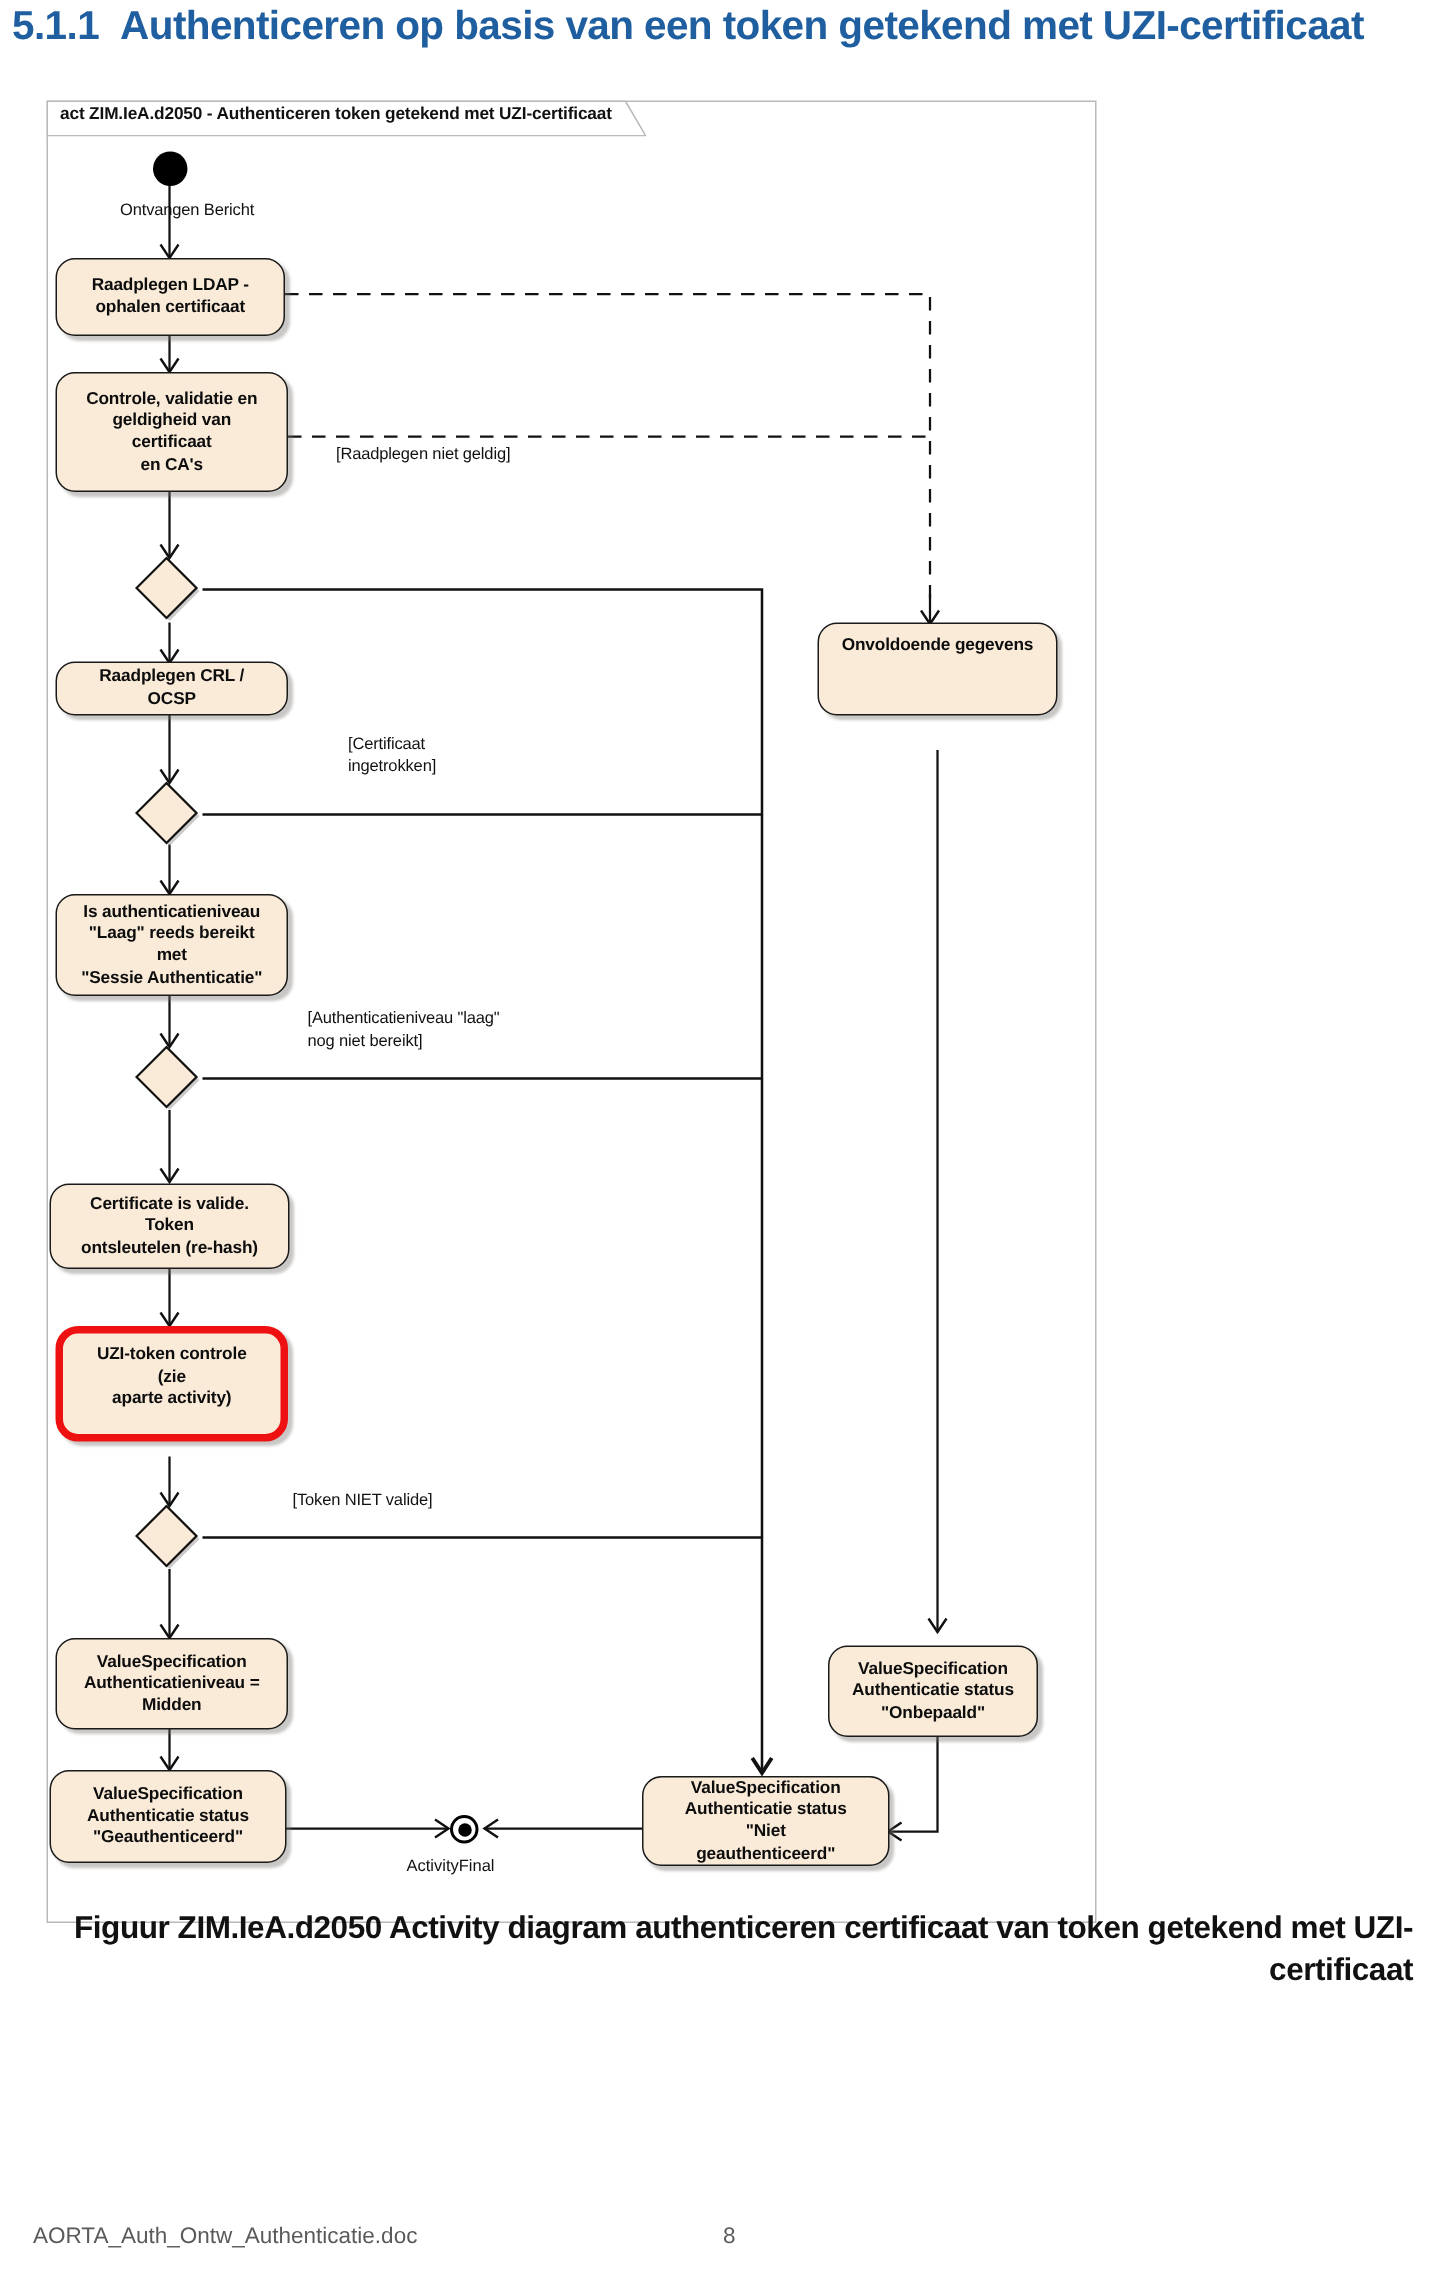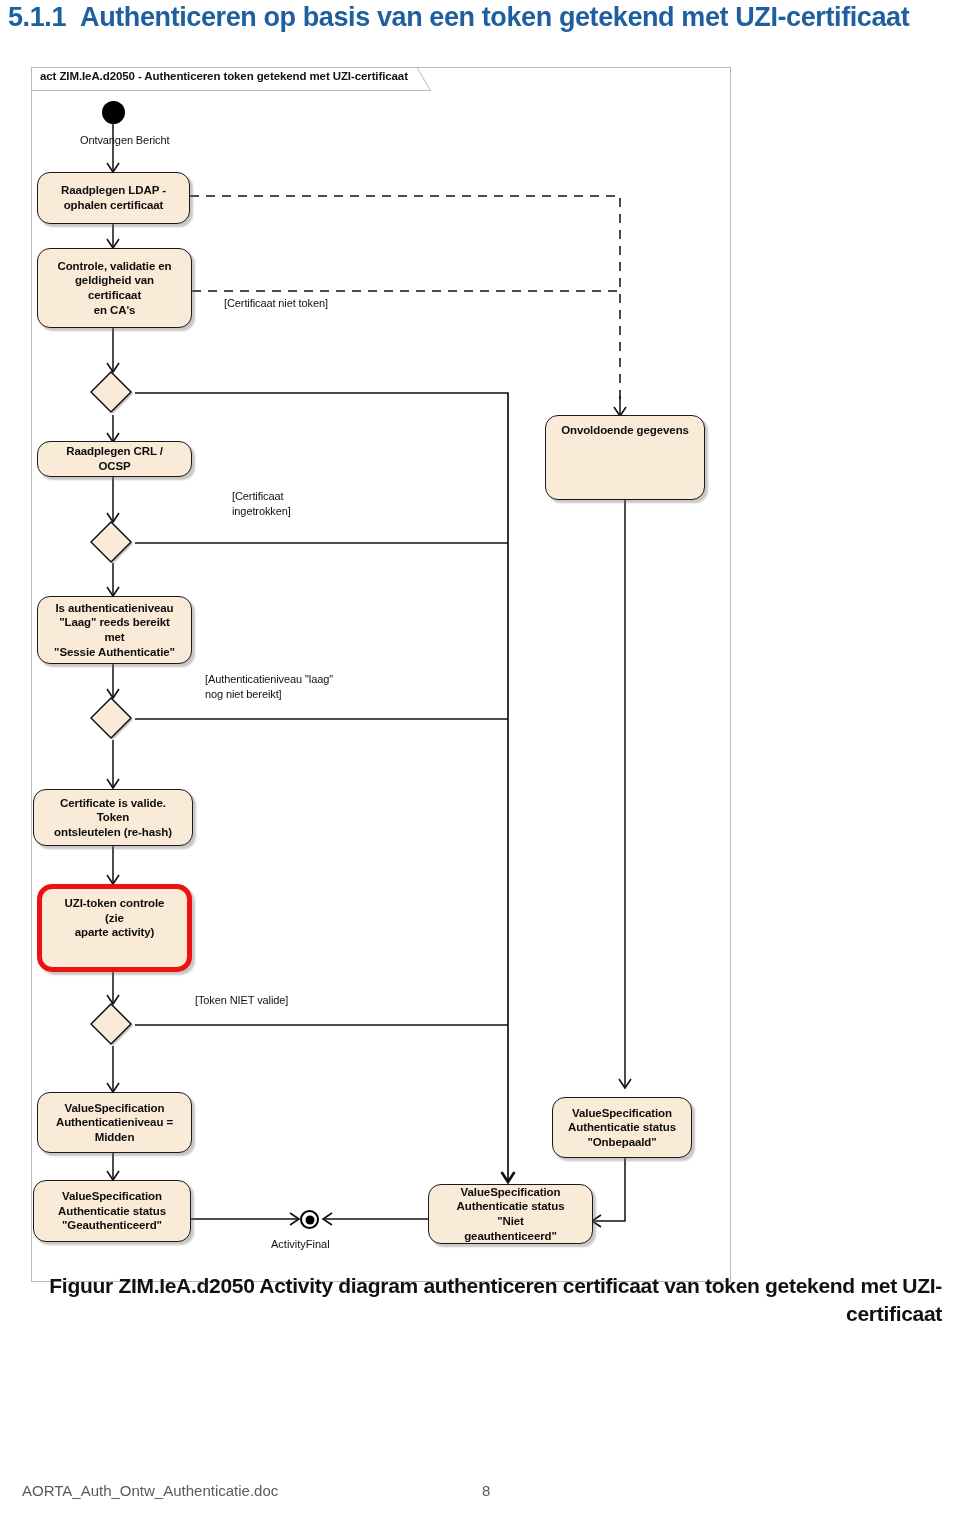--- a/index.html
+++ b/index.html
@@ -175,36 +175,36 @@
 <div class="node" style="left:37px;top:248px;width:155px;height:80px;">
   <span style="white-space:pre-line;">Controle, validatie en
 geldigheid van certificaat
 en CA's</span>
 </div>
 
 <div class="node" style="left:37px;top:441px;width:155px;height:36px;">
   <span style="white-space:pre-line;">Raadplegen CRL / OCSP</span>
 </div>
 
-<div class="node top-align" style="left:545px;top:415px;width:160px;height:85px;">
+<div class="node top-align" style="left:545px;top:415px;width:160px;height:62px;">
   <span style="white-space:pre-line;">Onvoldoende gegevens</span>
 </div>
 
 <div class="node" style="left:37px;top:596px;width:155px;height:68px;">
   <span style="white-space:pre-line;">Is authenticatieniveau
 "Laag" reeds bereikt met
 "Sessie Authenticatie"</span>
 </div>
 
 <div class="node" style="left:33px;top:789px;width:160px;height:57px;">
   <span style="white-space:pre-line;">Certificate is valide. Token
 ontsleutelen (re-hash)</span>
 </div>
 
-<div class="node red top-align" style="left:37px;top:884px;width:155px;height:88px;">
+<div class="node red top-align" style="left:37px;top:884px;width:155px;height:77px;">
   <span style="white-space:pre-line;">UZI-token controle (zie
 aparte activity)</span>
 </div>
 
 <div class="node" style="left:37px;top:1092px;width:155px;height:61px;">
   <span style="white-space:pre-line;">ValueSpecification
 Authenticatieniveau =
 Midden</span>
 </div>
 
@@ -252,21 +252,21 @@
       <path d="M21,1 L41,21 L21,41 L1,21 Z" fill="rgba(120,115,110,.38)" stroke="none"></path>
     </g>
   <path d="M21,1 L41,21 L21,41 L1,21 Z" fill="#FAEBD9" stroke="#111" stroke-width="1.5"></path>
 </svg>
 
 <div id="activity-final" style="left:300px;top:1210px;"></div>
 <div id="activity-final-label" style="left:271px;top:1238px;">ActivityFinal</div>
 
 <div class="elabel" style="left:80px;top:133px;">Ontvangen Bericht</div>
 
-<div class="elabel" style="left:224px;top:296px;">[Certificaat niet token]</div>
+<div class="elabel" style="left:224px;top:296px;">[Raadplegen niet geldig]</div>
 
 <div class="elabel" style="left:232px;top:489px;">[Certificaat
 ingetrokken]</div>
 
 <div class="elabel" style="left:205px;top:672px;">[Authenticatieniveau "laag"
 nog niet bereikt]</div>
 
 <div class="elabel" style="left:195px;top:993px;">[Token  NIET valide]</div>
 
 <div id="figure-caption">Figuur ZIM.IeA.d2050 Activity diagram authenticeren certificaat van token getekend met UZI-certificaat</div>

